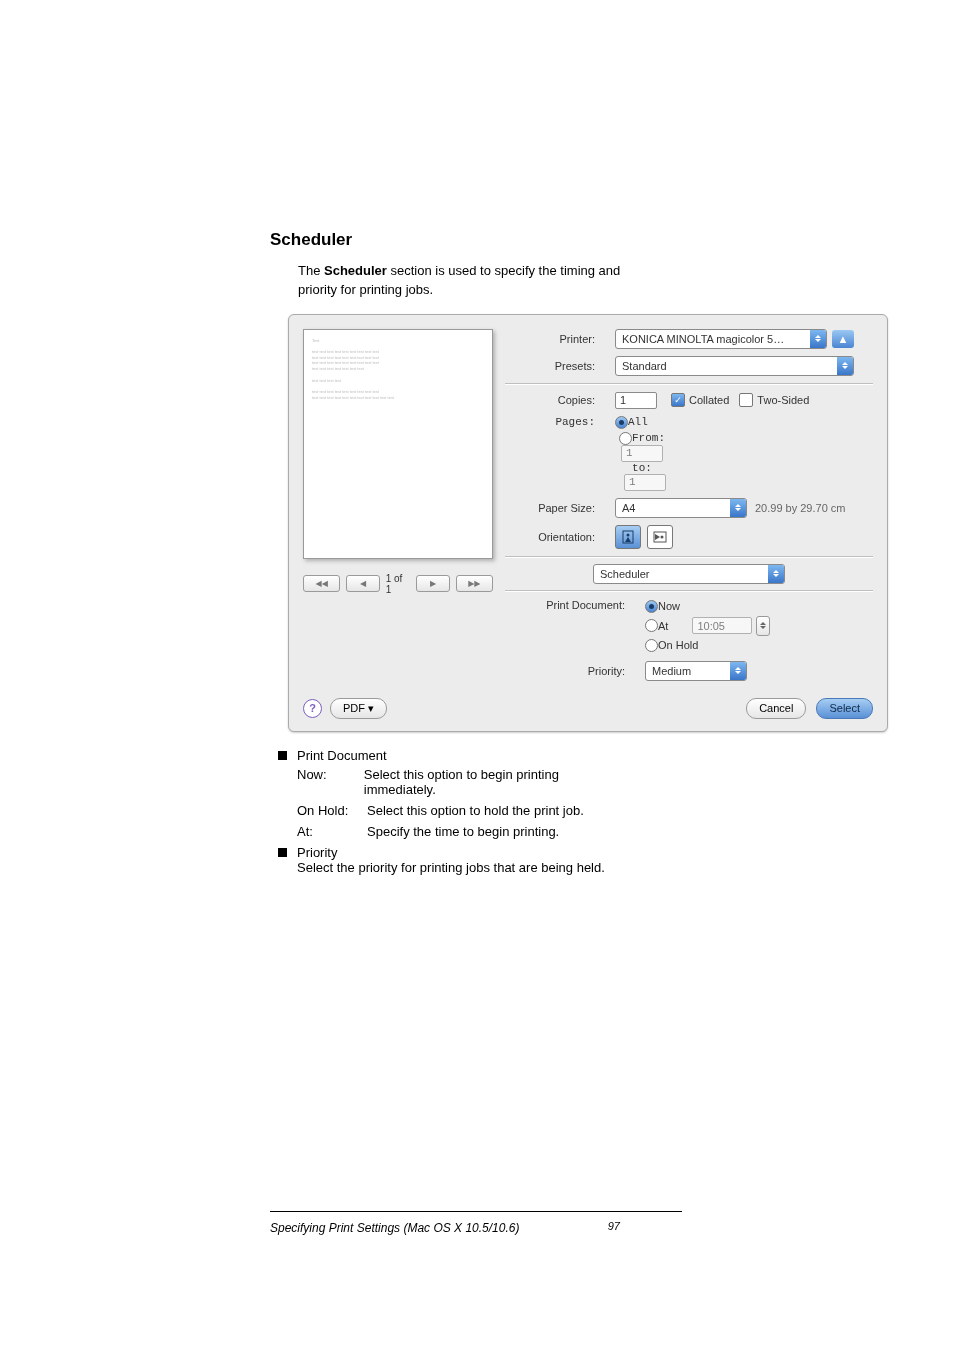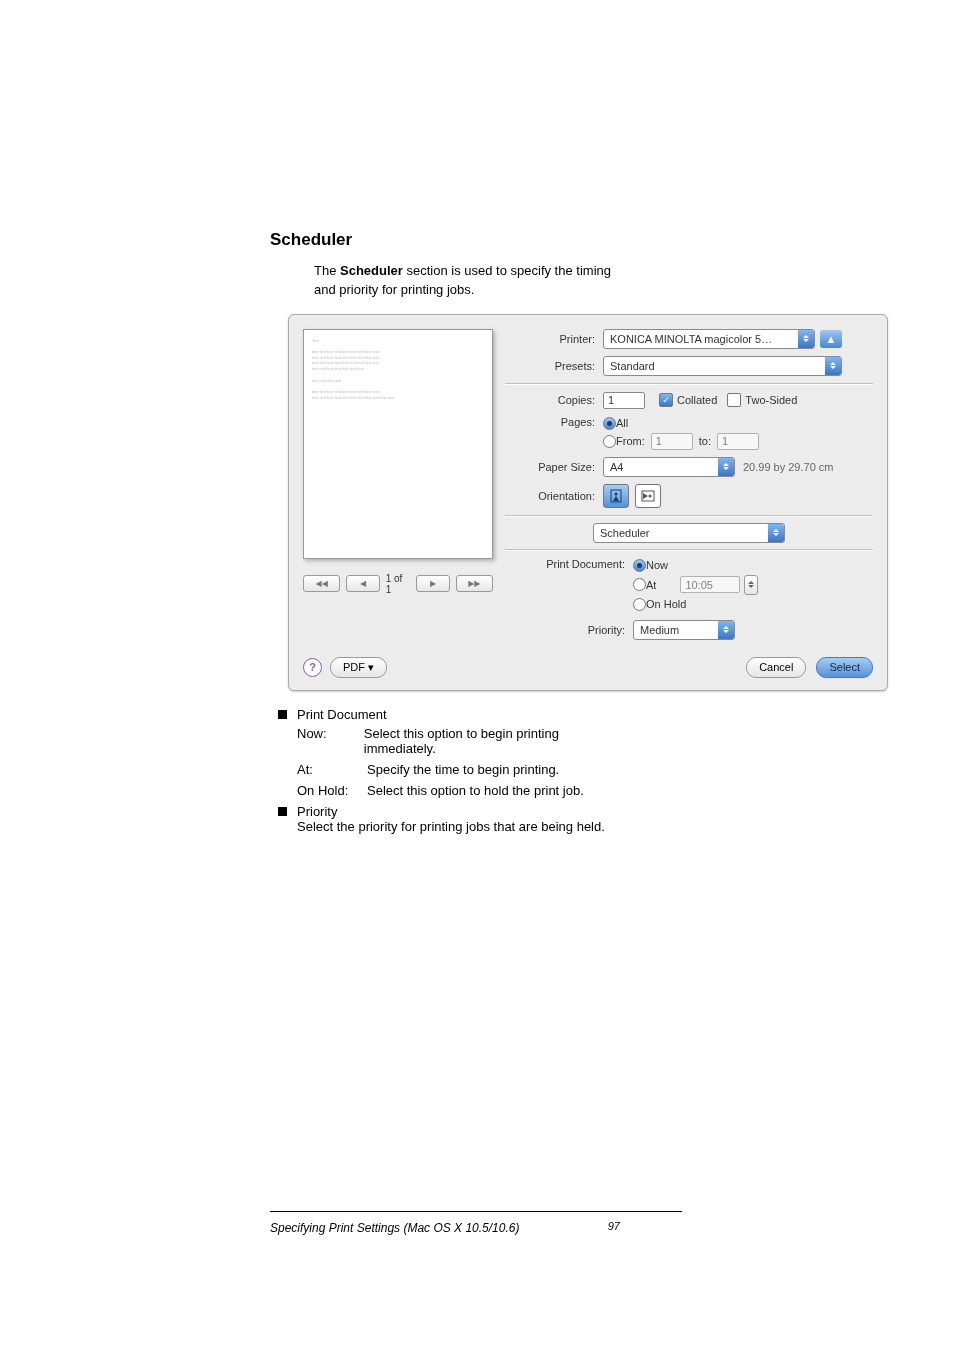--- a/index.html
+++ b/index.html
@@ -1,30 +1,30 @@
 <!DOCTYPE html>
 <html><head>
 <meta charset="utf-8">
 <style>
   body{margin:0;font-family:Arial,Helvetica,sans-serif;font-size:13px;color:#000;background:#fff;}
   .page{width:767px;height:1350px;position:relative;padding:230px 145px 0 270px;box-sizing:border-box;}
   h2{font-size:17px;font-weight:bold;margin:0 0 12px;}
-  .intro{margin:0 0 14px 44px;line-height:1.45;}
+  .intro{margin:0 0 14px 28px;line-height:1.45;}
   .dialog{width:570px;margin-left:18px;border:1px solid #aaa;background:#ececec;border-radius:6px;padding:14px 14px 12px;box-shadow:0 1px 2px rgba(0,0,0,.2);}
   .dlg-body{display:flex;gap:12px;}
   .preview{width:190px;}
   .sheet{border:1px solid #999;background:#fff;height:230px;box-shadow:2px 2px 4px rgba(0,0,0,.25);box-sizing:border-box;font-size:4px;color:#bbb;padding:8px;line-height:1.4;}
   .sheet p{margin:0 0 6px;}
   .pagenav{display:flex;align-items:center;justify-content:center;gap:6px;margin-top:14px;}
   .navbtn{display:inline-flex;align-items:center;justify-content:center;width:32px;height:15px;border:1px solid #9a9a9a;border-radius:3px;background:linear-gradient(#fff,#e6e6e6);font-size:8px;color:#777;}
   .navbtn.wide{width:36px;}
   .pagenum{font-size:10px;color:#333;}
   .settings{flex:1;font-size:11px;color:#333;}
   .row{display:flex;align-items:center;margin-bottom:7px;}
-  .lbl{width:90px;text-align:right;padding-right:8px;}
+  .lbl{width:90px;text-align:right;padding-right:20px;}
   .aqua-select{display:inline-flex;align-items:center;border:1px solid #8a8a8a;border-radius:3px;background:#fff;height:18px;overflow:hidden;}
   .aqua-select .txt{padding:0 6px;flex:1;white-space:nowrap;overflow:hidden;}
   .aqua-select .arrows{width:16px;height:18px;background:linear-gradient(#7db7f0,#3a76c9);display:flex;flex-direction:column;align-items:center;justify-content:center;gap:1px;}
   .aqua-select .arrows span{width:0;height:0;border-left:3px solid transparent;border-right:3px solid transparent;}
   .aqua-select .arrows .up{border-bottom:3px solid #fff;}
   .aqua-select .arrows .dn{border-top:3px solid #fff;}
   .aqua-btn{display:inline-flex;align-items:center;justify-content:center;width:22px;height:18px;background:linear-gradient(#9bc8f3,#4a85d2);border-radius:3px;color:#fff;margin-left:5px;}
   .input{border:1px solid #8a8a8a;border-radius:2px;background:#fff;height:17px;padding:0 4px;display:inline-flex;align-items:center;box-sizing:border-box;}
   .chk{display:inline-flex;align-items:center;gap:4px;}
   .chk .box{width:12px;height:12px;border:1px solid #777;border-radius:2px;background:#fff;display:flex;align-items:center;justify-content:center;}
@@ -111,28 +111,28 @@
           <span class="chk">
               <span class="box checked">✓</span>
               <span>Collated</span>
             </span>
           <span style="width:10px;"></span>
           <span class="chk">
               <span class="box"></span>
               <span>Two-Sided</span>
             </span>
         </div>
-        <div class="row" style="align-items:flex-start;">
+        <div class="row" style="align-items:flex-start;font-family:Liberation Mono, monospace;">
           <span class="lbl">Pages:</span>
           <div>
             <div class="radio">
                 <span class="dot selblue"></span>
                 <span>All</span>
               </div><br>
-            <div style="display:flex;align-items:center;margin-top:3px;">
+            <div style="display:flex;align-items:center;margin-top:3px;flex-direction:column;">
               <span class="radio">
                   <span class="dot"></span>
                   <span>From:</span>
                 </span>
               <span class="input" style="width:42px;margin:0 6px;opacity:.6;">1</span>
               <span>to:</span>
               <span class="input" style="width:42px;margin-left:6px;opacity:.6;">1</span>
             </div>
           </div>
         </div>
@@ -226,26 +226,26 @@
   <div class="bullet">
     <span class="sq"></span>
     <span>Print Document</span>
   </div>
   <div class="optlist">
     <div class="opt">
         <span class="k">Now:</span>
         <span>Select this option to begin printing immediately.</span>
       </div>
     <div class="opt">
+        <span class="k">On Hold:</span>
+        <span>Select this option to hold the print job.</span>
+      </div>
+    <div class="opt">
         <span class="k">At:</span>
         <span>Specify the time to begin printing.</span>
-      </div>
-    <div class="opt">
-        <span class="k">On Hold:</span>
-        <span>Select this option to hold the print job.</span>
       </div>
   </div>
   <div class="bullet" style="margin-top:6px;">
     <span class="sq"></span>
     <div>
       <span>Priority</span><br>
       <span>Select the priority for printing jobs that are being held.</span>
     </div>
   </div>
 

